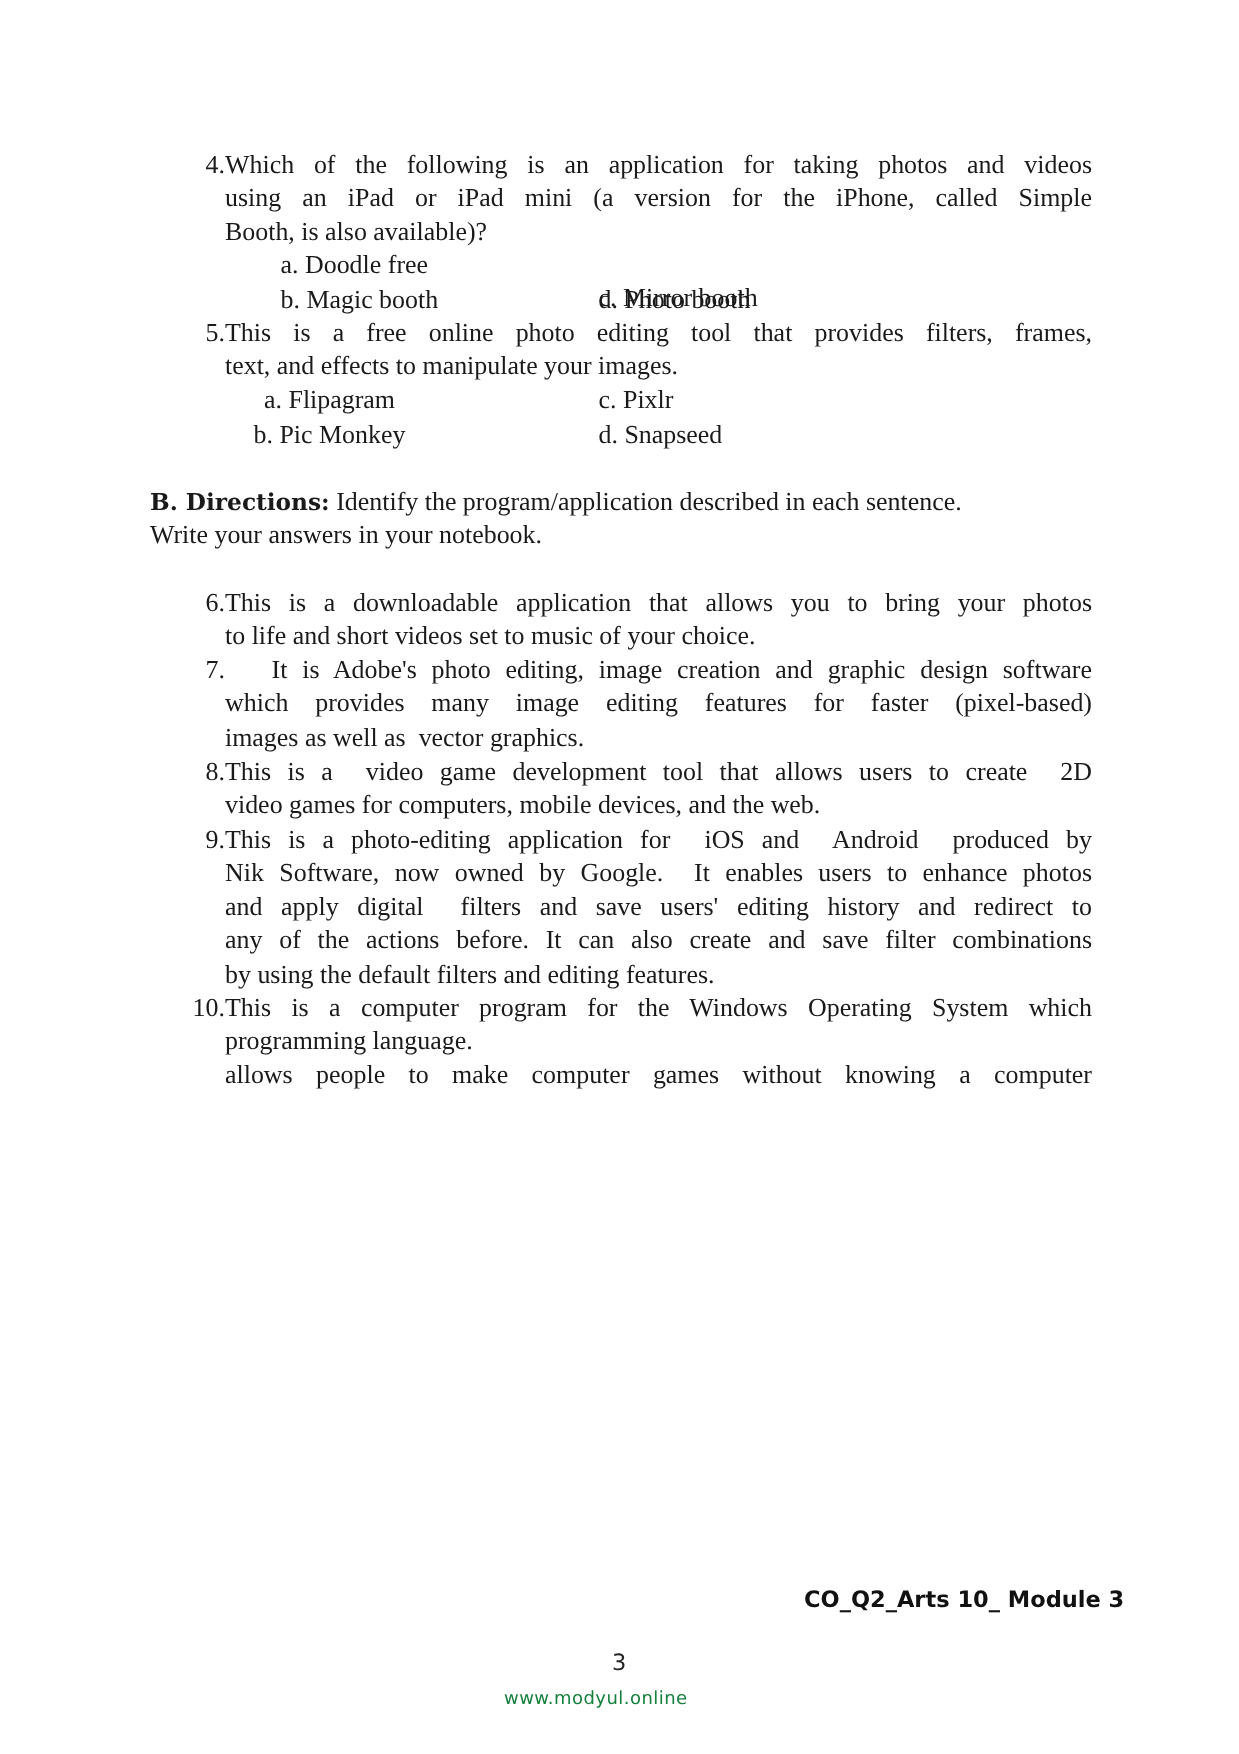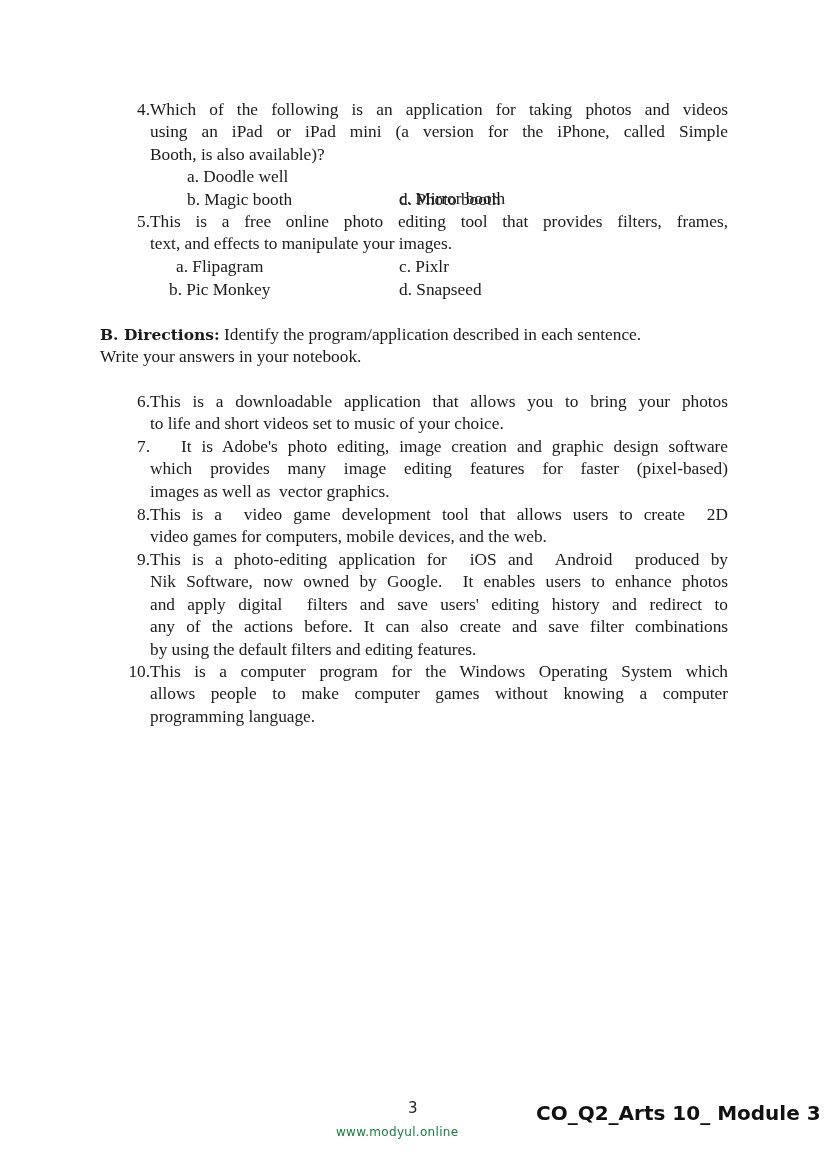--- a/index.html
+++ b/index.html
@@ -7,37 +7,37 @@
          font-family: "DejaVu Serif", "Liberation Serif", serif; color: #1a1a1a; }
   .page { position: absolute; left: 0; top: 0; width: 826px; height: 1169px; }
   .txt { font-family: "Liberation Serif", serif; font-size: 17.3px; line-height: 22.4px; }
   .item { position: absolute; left: 124px; width: 604px; }
   .num { position: absolute; left: 0; width: 26px; text-align: right; }
   .body { margin-left: 26px; text-align: justify; }
   .choice { position: absolute; }
   .dir { position: absolute; left: 100px; width: 630px; }
   .dir b { font-family: "DejaVu Serif", serif; font-size: 15.5px; font-weight: bold; }
   .footer-num { position: absolute; left: 408px; top: 1099px; font-family: "DejaVu Sans", sans-serif; font-size: 15px; color:#222; }
-  .footer-code { position: absolute; left: 536px; top: 1101px; font-family: "DejaVu Sans", sans-serif; font-size: 20px; font-weight: bold; color:#111; }
+  .footer-code { position: absolute; left: 536px; top: 1057px; font-family: "DejaVu Sans", sans-serif; font-size: 15px; font-weight: bold; color:#111; }
   .watermark { position: absolute; left: 336px; top: 1125px; font-family: "DejaVu Sans", sans-serif; font-size: 12px; color: #15803d; letter-spacing: 0.3px; }
 </style>
 </head>
 <body>
 
 <div class="page">
 
   <div class="item txt" style="top:99px;">
     <span class="num">4.</span>
     <div class="body">
       <div style="text-align-last:justify;">Which of the following is an application for taking photos and videos</div>
       <div style="text-align-last:justify;">using an iPad or iPad mini (a version for the iPhone, called Simple</div>
       <div>Booth, is also available)?</div>
     </div>
   </div>
-  <div class="choice txt" style="left:187px; top:166px;">a. Doodle well</div>
+  <div class="choice txt" style="left:187px; top:166px;">a. Doodle free</div>
   <div class="choice txt" style="left:187px; top:189px;">b. Magic booth</div>
   <div class="choice txt" style="left:399px; top:166px;margin-top:22px;">c. Mirror booth</div>
   <div class="choice txt" style="left:399px; top:189px;">d. Photo booth</div>
 
   <div class="item txt" style="top:211px;">
     <span class="num">5.</span>
     <div class="body">
       <div style="text-align-last:justify;">This is a free online photo editing tool that provides filters, frames,</div>
       <div>text, and effects to manipulate your images.</div>
     </div>
@@ -85,21 +85,21 @@
       <div style="text-align-last:justify; white-space:pre-wrap;">and apply digital  filters and save users' editing history and redirect to</div>
       <div style="text-align-last:justify;">any of the actions before. It can also create and save filter combinations</div>
       <div>by using the default filters and editing features.</div>
     </div>
   </div>
 
   <div class="item txt" style="top:661px;">
     <span class="num">10.</span>
     <div class="body">
       <div style="text-align-last:justify;">This is a computer program for the Windows Operating System which</div>
+      <div>programming language.</div>
       <div style="text-align-last:justify;">allows people to make computer games without knowing a computer</div>
-      <div>programming language.</div>
     </div>
   </div>
 
   <div class="footer-num">3</div>
   <div class="footer-code">CO_Q2_Arts 10_ Module 3</div>
   <div class="watermark">www.modyul.online</div>
 </div>
 
 </body></html>

